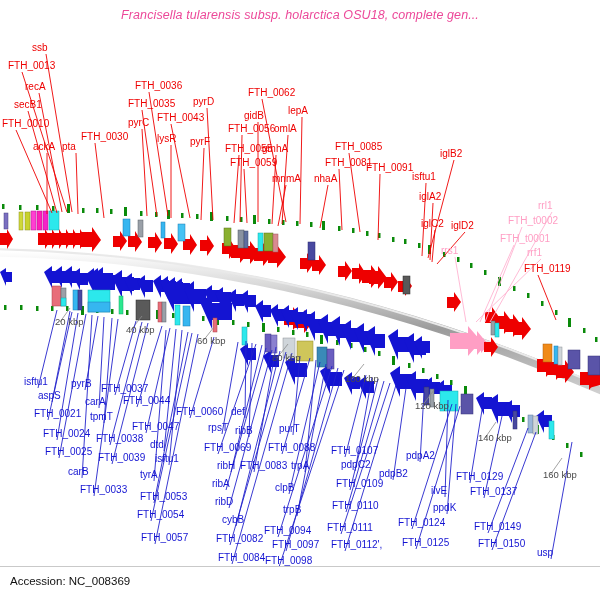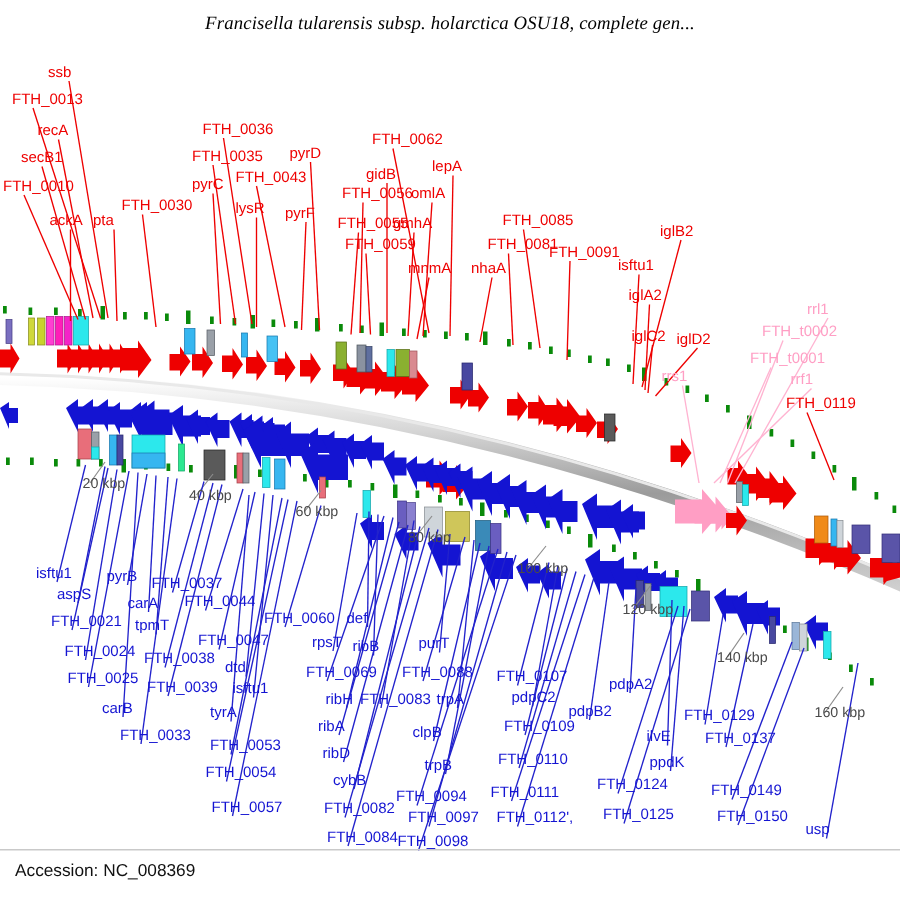--- a/index.html
+++ b/index.html
@@ -3,23 +3,22 @@
 <meta charset="utf-8">
 <style>
   html,body{margin:0;padding:0;background:#ffffff;}
   body{width:600px;height:600px;overflow:hidden;
        font-family:"Liberation Sans","DejaVu Sans",sans-serif;}
   #app{position:relative;width:600px;height:600px;background:#fff;}
 
   
   #title{
     position:absolute;left:0;top:8px;width:600px;text-align:center;
-    font-style:italic;font-size:12.5px;color:#000000;letter-spacing:.1px;
+    font-style:italic;font-size:12.5px;color:#ec4899;letter-spacing:.1px;
     white-space:nowrap;
-    font-family:Liberation Serif, serif;
   }
 
   
   #footer-rule{position:absolute;left:0;top:566px;width:600px;height:1px;background:#c9c9c9;}
   #footer{position:absolute;left:0;top:570px;width:548px;height:26px;}
   #accession{position:absolute;left:10px;top:5px;font-size:11.5px;color:#111;white-space:nowrap;}
   #stats{position:absolute;right:8px;top:5px;font-size:11.5px;color:#111;white-space:nowrap;}
 
   
   #map{position:absolute;left:0;top:0;width:600px;height:600px;}

